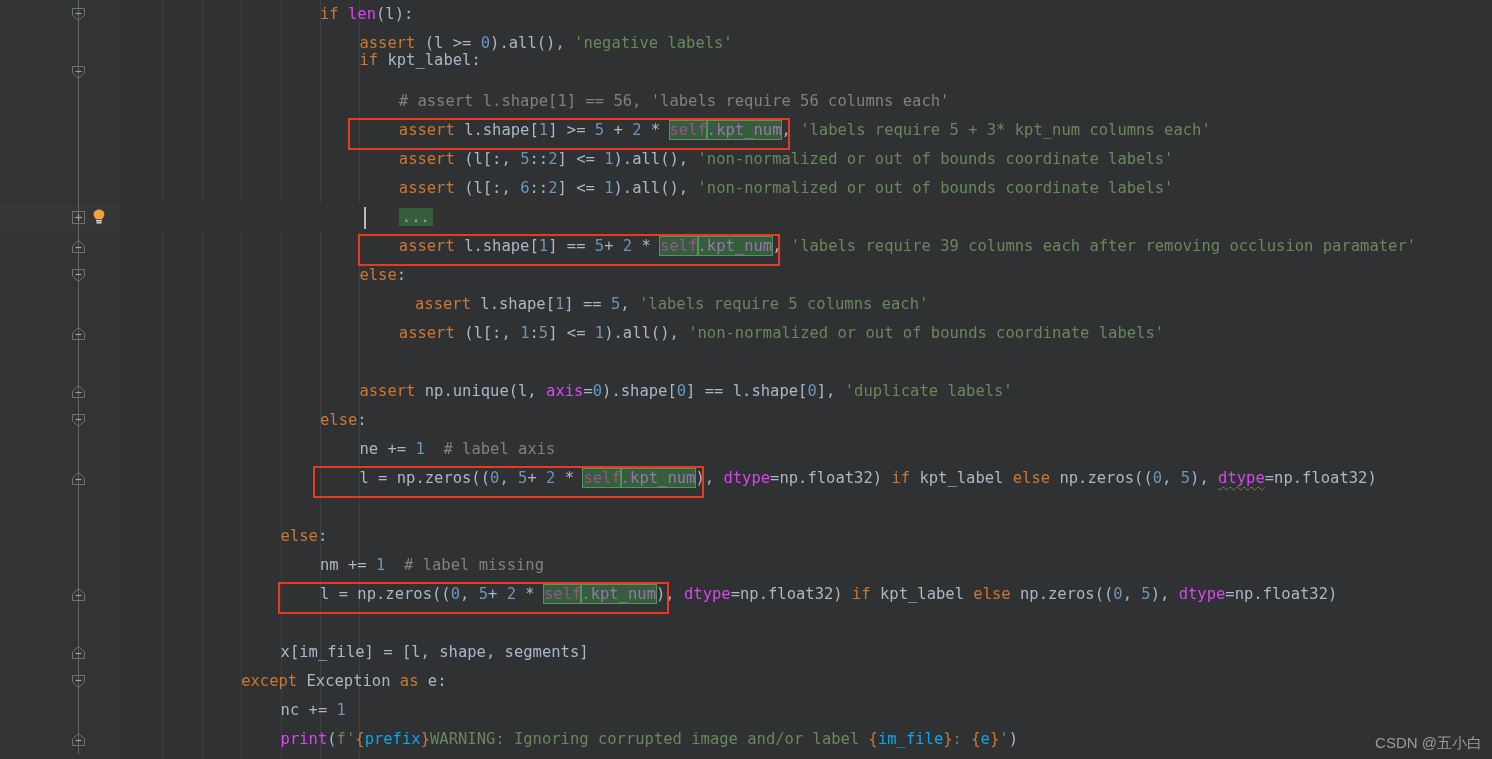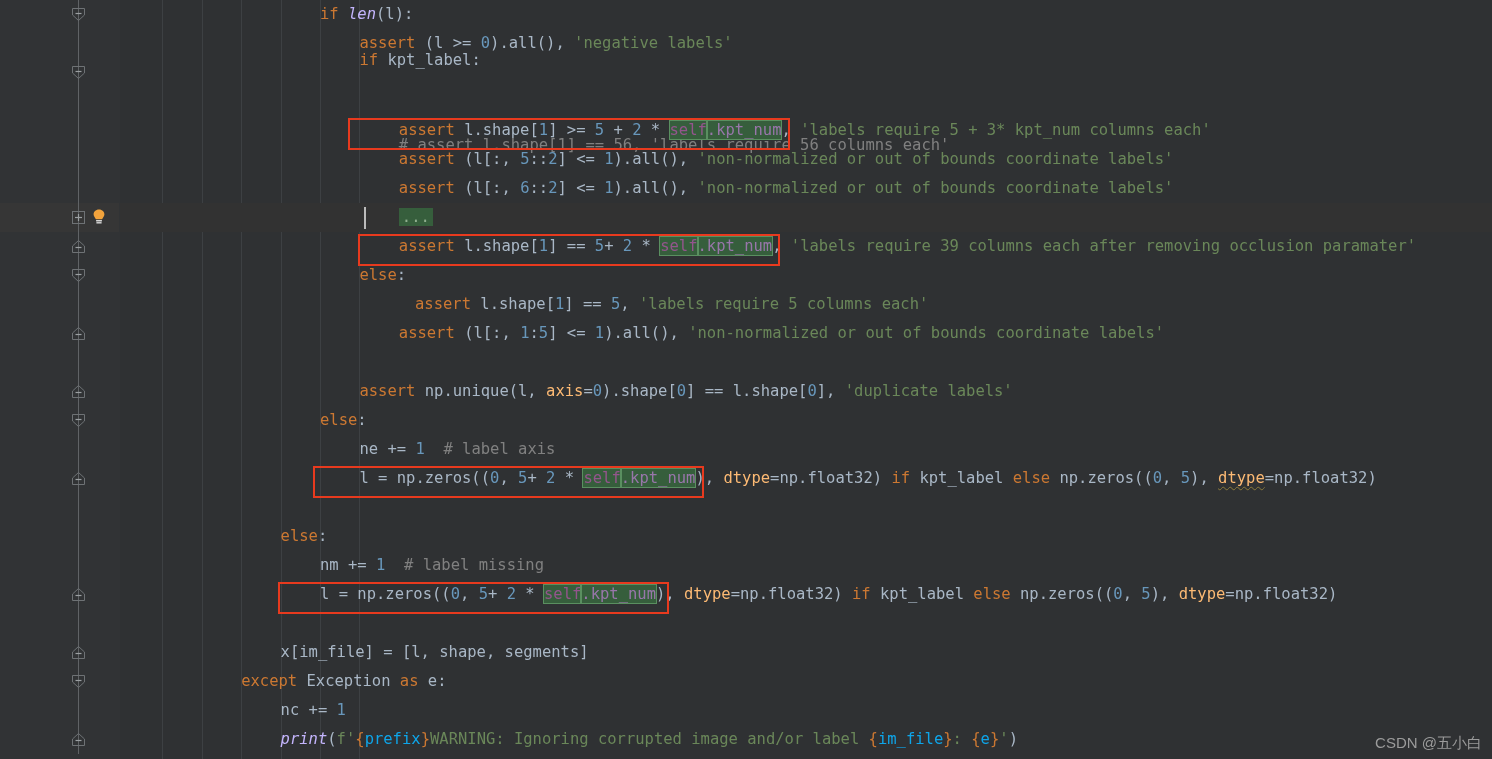--- a/index.html
+++ b/index.html
@@ -114,26 +114,26 @@
     white-space: pre;
     font-size: 15.5px;
     font-family: "DejaVu Sans Mono", "Liberation Mono", monospace;
     color: #a9b7c6;
     z-index: 2;
     letter-spacing: 0px;
   }
 
   
   .kw   { color: #cc7832; }              
-  .fn   { color: #c4b5fd; font-style: italic; }              
+  .fn   { color: #d946ef; }              
   .num  { color: #6897bb; }
   .str  { color: #6a8759; }
   .com  { color: #808080; }
   .id   { color: #0ea5e9; }
-  .kwarg{ color: #fdba74; }              
+  .kwarg{ color: #d946ef; }              
   .field{ color: #9876aa; }              
   .selfk{ color: #94558d; }
   .brace{ color: #cc7832; }
   .op   { color: #a9b7c6; }
 
   
   .hl {
     background: #365e3c;
     outline: 1px solid #5a8f60;
   }
@@ -316,21 +316,21 @@
           <line x1="3.5" y1="7.5" x2="9.5" y2="7.5" stroke="#9b9fa2" stroke-width="1.2"></line>
         </svg>
       </div>
     </div>
 
   <div class="codearea">
     <div id="code-lines">
         <div class="line" style="top: 0px; left: 200px;"><span class="kw">if</span><span class="op"> </span><span class="fn">len</span><span class="op">(l):</span></div>
         <div class="line" style="top: 29px; left: 239.4px;"><span class="kw">assert</span><span class="op"> (l &gt;= </span><span class="num">0</span><span class="op">).all(), </span><span class="str">'negative labels'</span></div>
         <div class="line" style="top: 46px; left: 239.4px;"><span class="kw">if</span><span class="op"> kpt_label:</span></div>
-        <div class="line" style="top: 87px; left: 278.8px; margin-top: 44px;"><span class="com"># assert l.shape[1] == 56, 'labels require 56 columns each'</span></div>
+        <div class="line" style="top: 87px; left: 278.8px;"><span class="com"># assert l.shape[1] == 56, 'labels require 56 columns each'</span></div>
         <div class="line" style="top: 116px; left: 278.8px;"><span class="kw">assert</span><span class="op"> l.shape[</span><span class="num">1</span><span class="op">] &gt;= </span><span class="num">5</span><span class="op"> + </span><span class="num">2</span><span class="op"> * </span><span class="selfk hl" style="border-right: none;">self</span><span class="field hl" style="border-left: none;">.kpt_num</span><span class="op">, </span><span class="str">'labels require 5 + 3* kpt_num columns each'</span></div>
         <div class="line" style="top: 145px; left: 278.8px; text-align: right;"><span class="kw">assert</span><span class="op"> (l[:, </span><span class="num">5</span><span class="op">::</span><span class="num">2</span><span class="op">] &lt;= </span><span class="num">1</span><span class="op">).all(), </span><span class="str">'non-normalized or out of bounds coordinate labels'</span></div>
         <div class="line" style="top: 174px; left: 278.8px;"><span class="kw">assert</span><span class="op"> (l[:, </span><span class="num">6</span><span class="op">::</span><span class="num">2</span><span class="op">] &lt;= </span><span class="num">1</span><span class="op">).all(), </span><span class="str">'non-normalized or out of bounds coordinate labels'</span></div>
         <div class="line" style="top: 203px; left: 278.8px;"><span class="fold">...</span></div>
         <div class="line" style="top: 232px; left: 278.8px;"><span class="kw">assert</span><span class="op"> l.shape[</span><span class="num">1</span><span class="op">] == </span><span class="num">5</span><span class="op">+ </span><span class="num">2</span><span class="op"> * </span><span class="selfk hl" style="border-right: none;">self</span><span class="field hl" style="border-left: none;">.kpt_num</span><span class="op">, </span><span class="str squig">'labels require 39 columns each after removing occlusion paramater'</span></div>
         <div class="line" style="top: 261px; left: 239.4px;"><span class="kw">else</span><span class="op">:</span></div>
         <div class="line" style="top: 290px; left: 295px;"><span class="kw">assert</span><span class="op"> l.shape[</span><span class="num">1</span><span class="op">] == </span><span class="num">5</span><span class="op">, </span><span class="str">'labels require 5 columns each'</span></div>
         <div class="line" style="top: 319px; left: 278.8px;"><span class="kw">assert</span><span class="op"> (l[:, </span><span class="num">1</span><span class="op">:</span><span class="num">5</span><span class="op">] &lt;= </span><span class="num">1</span><span class="op">).all(), </span><span class="str">'non-normalized or out of bounds coordinate labels'</span></div>
         <div class="line" style="top: 348px; left: 3px;"></div>
         <div class="line" style="top: 377px; left: 239.4px;"><span class="kw">assert</span><span class="op"> np.unique(l, </span><span class="kwarg">axis</span><span class="op">=</span><span class="num">0</span><span class="op">).shape[</span><span class="num">0</span><span class="op">] == l.shape[</span><span class="num">0</span><span class="op">], </span><span class="str">'duplicate labels'</span></div>

